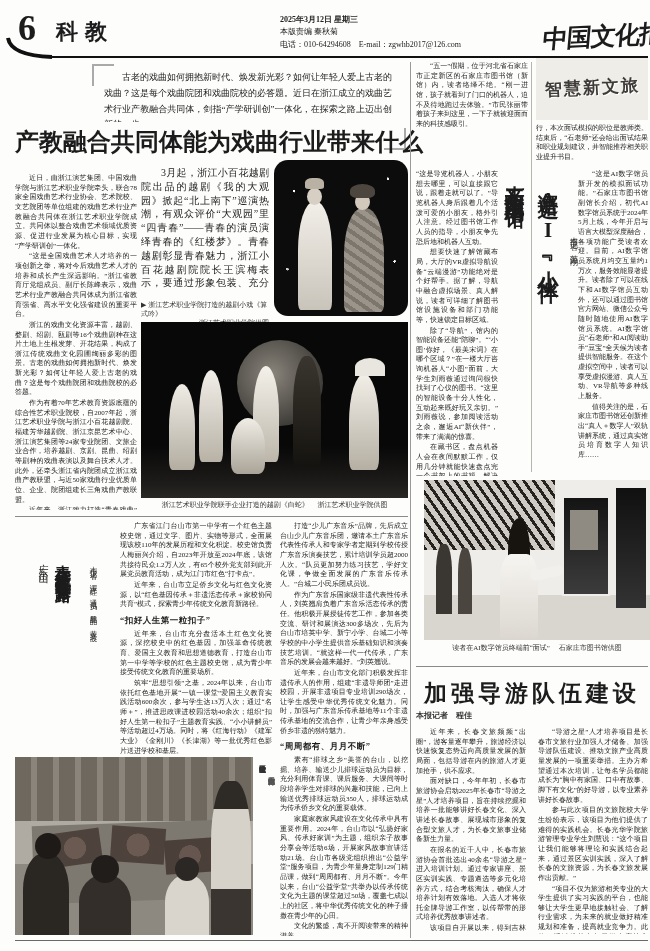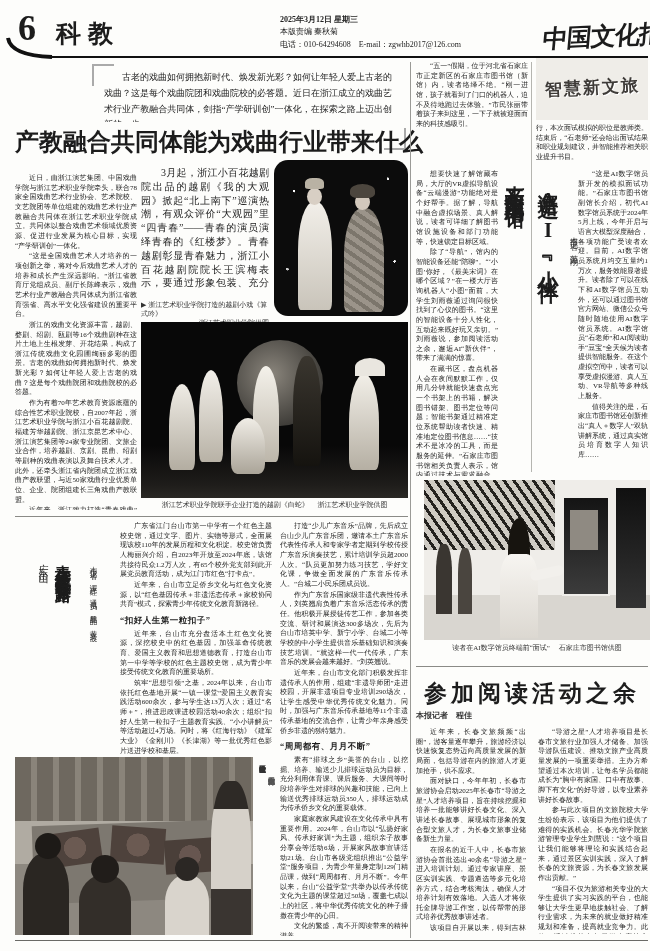--- a/index.html
+++ b/index.html
@@ -16,21 +16,21 @@
   .rule-v{background:#9a9a96;width:1px;}
   .photo{overflow:hidden;}
   .blob{position:absolute;}
 </style>
 </head>
 <body>
 
 <div id="page">
 
   <div class="abs" style="left:18px;top:10px;font-size:36px;font-weight:700;line-height:1;">6</div>
-  <div class="abs" style="left:56px;top:17px;font-size:25px;font-weight:700;letter-spacing:7px;">科教</div>
+  <div class="abs" style="left:56px;top:17px;font-size:22px;font-weight:700;letter-spacing:7px;">科教</div>
 
   <div class="abs" style="left:280px;top:14px;width:258px;font-size:8px;line-height:1.55;color:#222;">
     <div style="font-weight:700;">2025年3月12日 星期三</div>
     <div>本版责编 秦秋菊</div>
     <div>电话：010-64294608　E-mail：zgwhb2017@126.com</div>
   </div>
 
   <div class="abs" style="left:543px;top:20px;width:106px;font-size:25px;font-weight:700;letter-spacing:-1px;transform:skewX(-8deg) rotate(-3deg);white-space:nowrap;">中国文化报</div>
 
   <svg class="abs" style="left:0;top:36px;" width="650" height="26">
@@ -145,20 +145,21 @@
       radial-gradient(ellipse 56px 20px at 74% 70%, #ccc8c1 0 60%, transparent 66%),
       radial-gradient(ellipse 40px 14px at 80% 20%, #dedbd5 0 60%, transparent 66%),
       #efedе8;background-color:#efede8;">
     <div style="padding-top:18px;text-align:center;font-size:17px;font-weight:700;letter-spacing:2px;color:#3e3b38;transform:rotate(-3deg);text-shadow:1px 1px 0 #fff;">智慧新文旅</div>
   </div>
 
   <div class="abs txt" style="left:416px;top:62px;width:112px;height:106px;font-size:7px;">
     <p>“五一”假期，位于河北省石家庄市正定新区的石家庄市图书馆（新馆）内，读者络绎不绝。“刚一进馆，孩子就看到了门口的机器人，迫不及待地跑过去体验。”市民张丽带着孩子来到这里，一下子就被迎面而来的科技感吸引。</p>
   </div>
   <div class="abs txt" style="left:416px;top:170px;width:82px;height:306px;font-size:7px;">
+    <p style="text-indent:0;">“这是导览机器人，小朋友想去哪里，可以直接跟它说，跟着走就可以了。”导览机器人身后跟着几个活泼可爱的小朋友，格外引人注意。经过图书馆工作人员的指导，小朋友争先恐后地和机器人互动。</p>
     <p>想要快速了解馆藏布局，大厅的VR虚拟导航设备“云端漫游”功能绝对是个好帮手。据了解，导航中融合虚拟场景、真人解说，读者可详细了解图书馆设施设备和部门功能等，快速锁定目标区域。</p>
     <p>除了“导航”，馆内的智能设备还能“陪聊”。“‘小图’你好，《最美宋词》在哪个区域？”在一楼大厅咨询机器人“小图”面前，大学生刘雨薇通过询问很快找到了心仪的图书。“这里的智能设备十分人性化，互动起来既好玩又亲切。”刘雨薇说，参加阅读活动之余，邂逅AI“新伙伴”，带来了满满的惊喜。</p>
     <p>在藏书区，盘点机器人会在夜间默默工作，仅用几分钟就能快速盘点完一个书架上的书籍，解决图书错架、图书定位等问题；智能书架通过精准定位系统帮助读者快速、精准地定位图书信息……“技术不是冰冷的工具，而是服务的延伸。”石家庄市图书馆相关负责人表示，馆内通过技术与需求融合，让图书馆管理效率和服务质量显著提升。</p>
 
   </div>
 
   <div class="abs vtext upright" style="left:534px;top:176px;height:300px;font-size:21px;font-weight:700;letter-spacing:6px;">邂逅AI『小伙伴』</div>
   <div class="abs vtext" style="left:567px;top:230px;height:110px;font-size:8px;letter-spacing:2px;color:#333;">本报记者　范海刚</div>
   <div class="abs vtext upright" style="left:502px;top:170px;height:190px;font-size:20px;font-weight:700;letter-spacing:3px;">来石家庄市图书馆</div>
 
@@ -180,21 +181,21 @@
     <div class="blob" style="left:84px;top:38px;width:22px;height:66px;background:#17140f;border-radius:50% 50% 20% 20%;"></div>
     <div class="blob" style="left:76px;top:74px;width:38px;height:84px;background:linear-gradient(#f7f5f1,#dcd8d1);border-radius:30% 30% 0 0;"></div>
     <div class="blob" style="left:106px;top:88px;width:34px;height:10px;background:#f2f0ec;border-radius:5px;transform:rotate(-12deg);"></div>
   </div>
   <div class="abs cap" style="left:424px;top:644px;width:226px;text-align:center;">
     <span>读者在AI数字馆员终端前“面试”</span>　
     <span>石家庄市图书馆供图</span>
   </div>
 
   <div class="abs rule-h" style="left:416px;top:666px;width:232px;"></div>
-  <div class="abs" style="left:416px;top:678px;width:232px;text-align:center;font-size:23px;font-weight:700;letter-spacing:4px;white-space:nowrap;">参加阅读活动之余</div>
+  <div class="abs" style="left:416px;top:678px;width:232px;text-align:center;font-size:23px;font-weight:700;letter-spacing:4px;white-space:nowrap;">加强导游队伍建设</div>
   <div class="abs" style="left:416px;top:710px;width:232px;text-align:left;font-size:8px;font-weight:700;color:#333;">本报记者　程佳</div>
 
   <div class="abs txt" style="left:416px;top:728px;width:110px;height:206px;font-size:7px;">
     <p>近年来，长春文旅频频“出圈”，游客量逐年攀升，旅游经济以快速恢复态势迈向高质量发展的新局面，包括导游在内的旅游人才更加抢手，供不应求。</p>
     <p>面对缺口，今年年初，长春市旅游协会启动2025年长春市“导游之星”人才培养项目，旨在持续挖掘和培养一批能够讲好长春文化、深入讲述长春故事、展现城市形象的复合型文旅人才，为长春文旅事业储备新生力量。</p>
     <p>在报名的近千人中，长春市旅游协会首批选出40余名“导游之星”进入培训计划。通过专家讲座、景区实训实践、专题遴选等多元化培养方式，结合考核淘汰，确保人才培养计划有效落地。入选人才将依托金牌导游工作室，以传帮带的形式培养优秀故事讲述者。</p>
     <p>该项目自开展以来，得到吉林省内文旅单位、各旅行社企业及长春市旅游协会注册导游的积极响应。“文旅产业是长春市经济的重要组成部分，也是展示城市形象、传播文化魅力的重要窗口。导游的培养至关重要。”长春光华学院副校长说。</p>
   </div>
   <div class="abs txt" style="left:538px;top:728px;width:110px;height:206px;font-size:7px;">
     <p>“导游之星”人才培养项目是长春市文旅行业加强人才储备、加强导游队伍建设、推动文旅产业高质量发展的一项重要举措。主办方希望通过本次培训，让每名学员都能成长为“胸中有家国、口中有故事、脚下有文化”的好导游，以专业素养讲好长春故事。</p>

